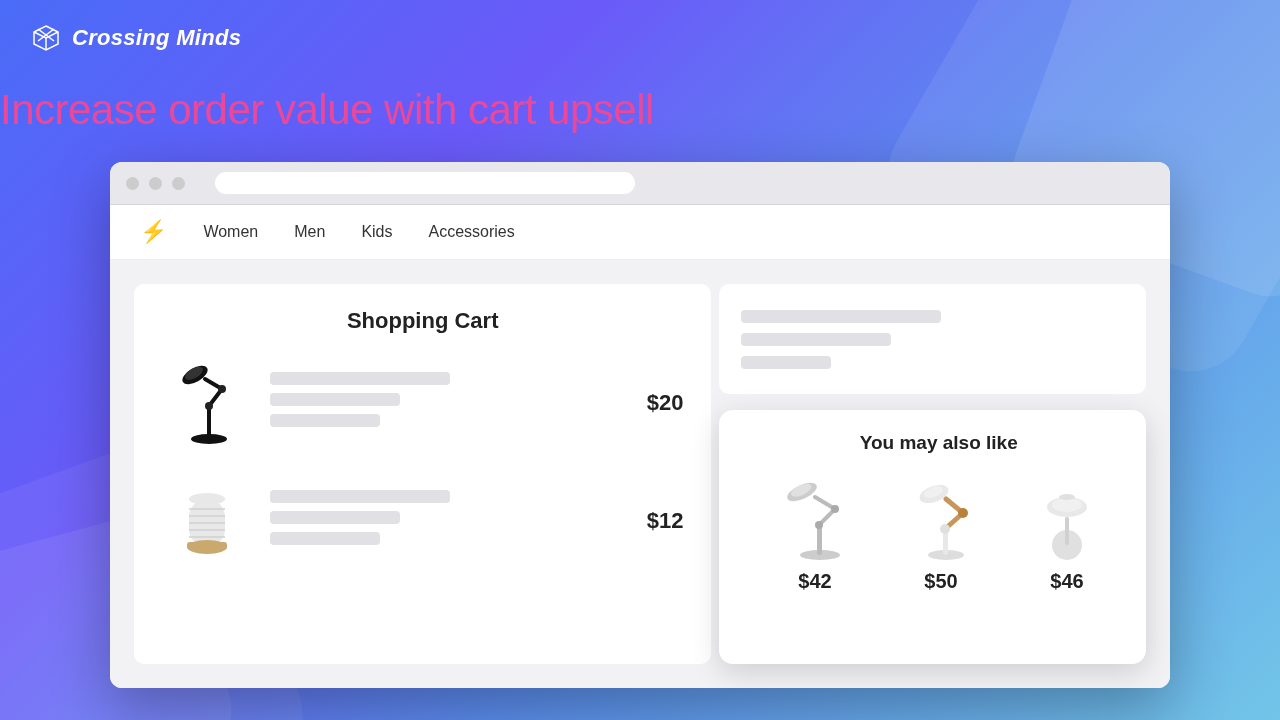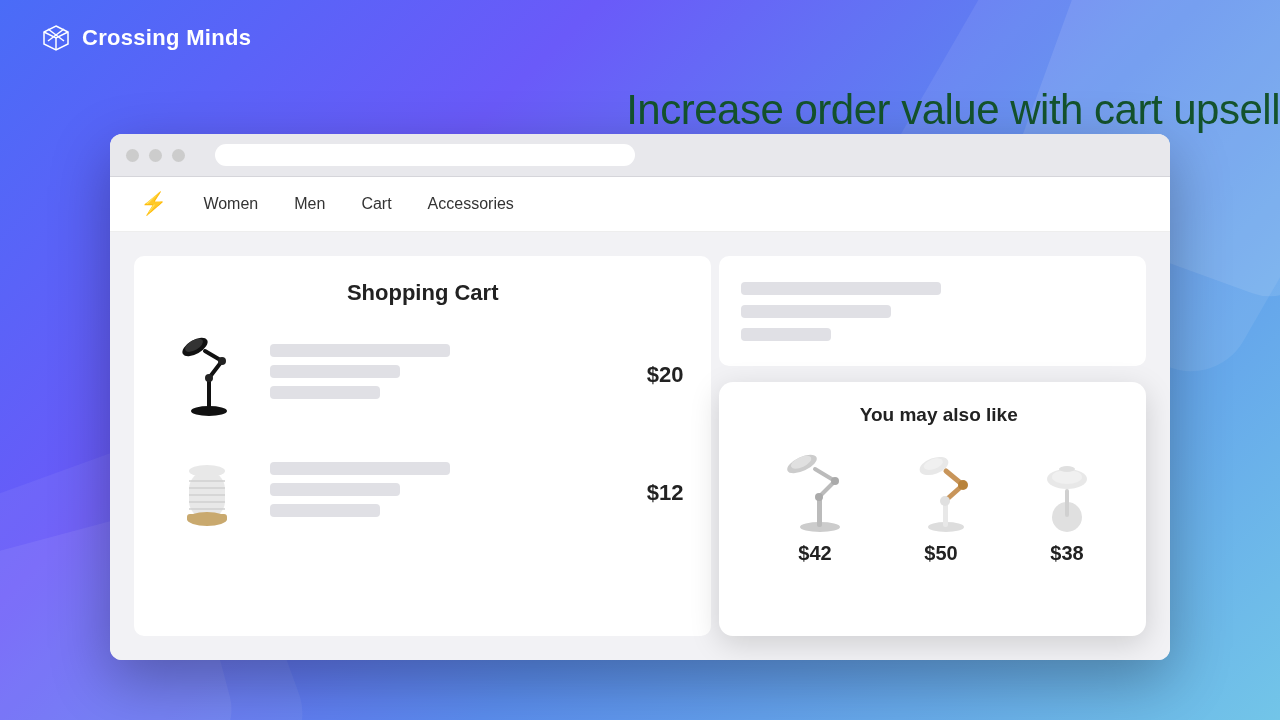--- a/index.html
+++ b/index.html
@@ -36,23 +36,24 @@
       background: rgba(255,255,255,0.06);
       border-radius: 60px;
       transform: rotate(-20deg);
       pointer-events: none;
     }
 
     
     .top-bar {
       display: flex;
       align-items: center;
-      padding: 22px 40px;
+      padding: 22px 30px;
       position: relative;
       z-index: 10;
+      font-style: italic;
     }
 
     .logo-area {
       display: flex;
       align-items: center;
       gap: 10px;
     }
 
     .logo-icon {
       width: 32px;
@@ -61,25 +62,26 @@
 
     .logo-text {
       color: #fff;
       font-size: 22px;
       font-weight: 600;
       letter-spacing: 0.3px;
     }
 
     
     .hero-title {
-      text-align: right;
-      color: #14532d;
+      text-align: left;
+      color: #ec4899;
       font-size: 42px;
       font-weight: 400;
       margin-top: 10px;
+      margin-bottom: 28px;
       letter-spacing: -0.5px;
       position: relative;
       z-index: 10;
     }
 
     
     .browser-window {
       position: relative;
       z-index: 10;
       width: 1060px;
@@ -322,21 +324,21 @@
     <div class="browser-dot"></div>
     <div class="browser-dot"></div>
     <div class="browser-dot"></div>
     <div class="browser-addressbar"></div>
   </div>
 
   <div class="site-nav">
     <span class="site-nav-logo">⚡</span>
     <span class="site-nav-item">Women</span>
     <span class="site-nav-item">Men</span>
-    <span class="site-nav-item">Cart</span>
+    <span class="site-nav-item">Kids</span>
     <span class="site-nav-item">Accessories</span>
   </div>
 
   <div class="site-content">
 
     <div class="cart-panel">
       <div class="cart-title">Shopping Cart</div>
 
       <div class="cart-item">
         <div class="cart-item-img">
@@ -459,21 +461,21 @@
 
                 <rect x="43" y="40" width="4" height="28" fill="#d0d0d0" rx="2"></rect>
 
                 <ellipse cx="45" cy="30" rx="20" ry="10" fill="#e8e8e8"></ellipse>
 
                 <ellipse cx="45" cy="28" rx="15" ry="7" fill="#f0f0f0"></ellipse>
 
                 <ellipse cx="45" cy="20" rx="8" ry="3" fill="#e0e0e0"></ellipse>
               </svg>
             </div>
-            <div class="upsell-product-price">$38</div>
+            <div class="upsell-product-price">$46</div>
           </div>
 
         </div>
       </div>
 
     </div>
   </div>
 </div>
 
 </body></html>

